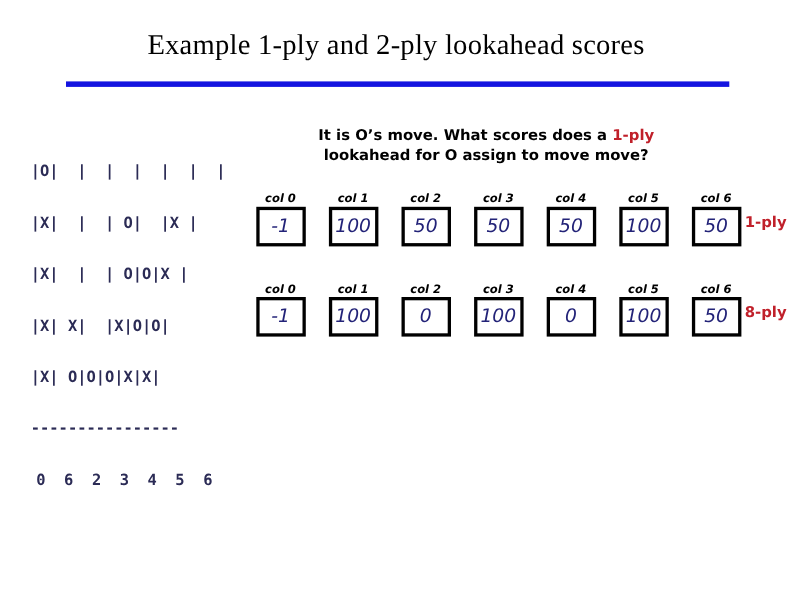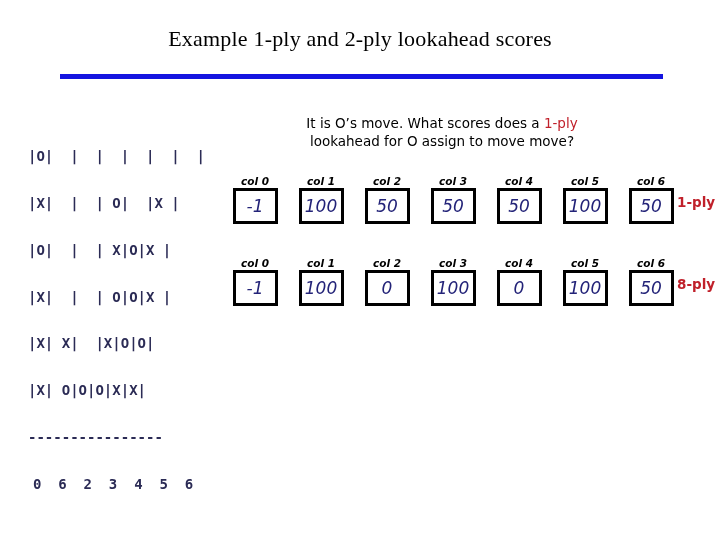--- a/index.html
+++ b/index.html
@@ -17,21 +17,21 @@
   }
 
   
   .slide-title {
     position: absolute;
     left: 0;
     top: 26px;
     width: 720px;
     text-align: center;
     font-family: "Liberation Serif", serif;
-    font-size: 22px;
+    font-size: 26px;
     font-weight: normal;
     color: #000000;
     letter-spacing: 0.2px;
     white-space: nowrap;
   }
 
   .title-rule {
     position: absolute;
     left: 60px;
     top: 74px;
@@ -62,21 +62,21 @@
 
   
   .prompt {
     position: absolute;
     left: 272px;
     top: 114px;
     width: 340px;
     text-align: center;
     font-family: "DejaVu Sans", sans-serif;
     font-size: 13.5px;
-    font-weight: normal;
+    font-weight: bold;
     color: #000000;
     line-height: 18px;
   }
   .prompt .accent { color: #c0202a; }
 
   
   .score-table {
     position: absolute;
     left: 222px;
   }
@@ -136,21 +136,20 @@
 </head>
 <body>
 
 <div class="slide-title">Example 1-ply and 2-ply lookahead scores</div>
 
 <div class="title-rule"></div>
 
 <div class="board">
   <div class="board-row">|O|  |  |  |  |  |  |</div>
   <div class="board-row">|X|  |  | O|  |X |</div>
-  <div class="board-row">|O|  |  | X|O|X |</div>
   <div class="board-row">|X|  |  | O|O|X |</div>
   <div class="board-row">|X| X|  |X|O|O|</div>
   <div class="board-row">|X| O|O|O|X|X|</div>
   <div class="board-sep">----------------</div>
   <div class="board-cols">0  6  2  3  4  5  6</div>
 </div>
 
 <div class="prompt">
   <span>It is O’s move. What scores does a </span><span class="accent">1-ply</span><br>
   <span>lookahead for O assign to move move?</span>

